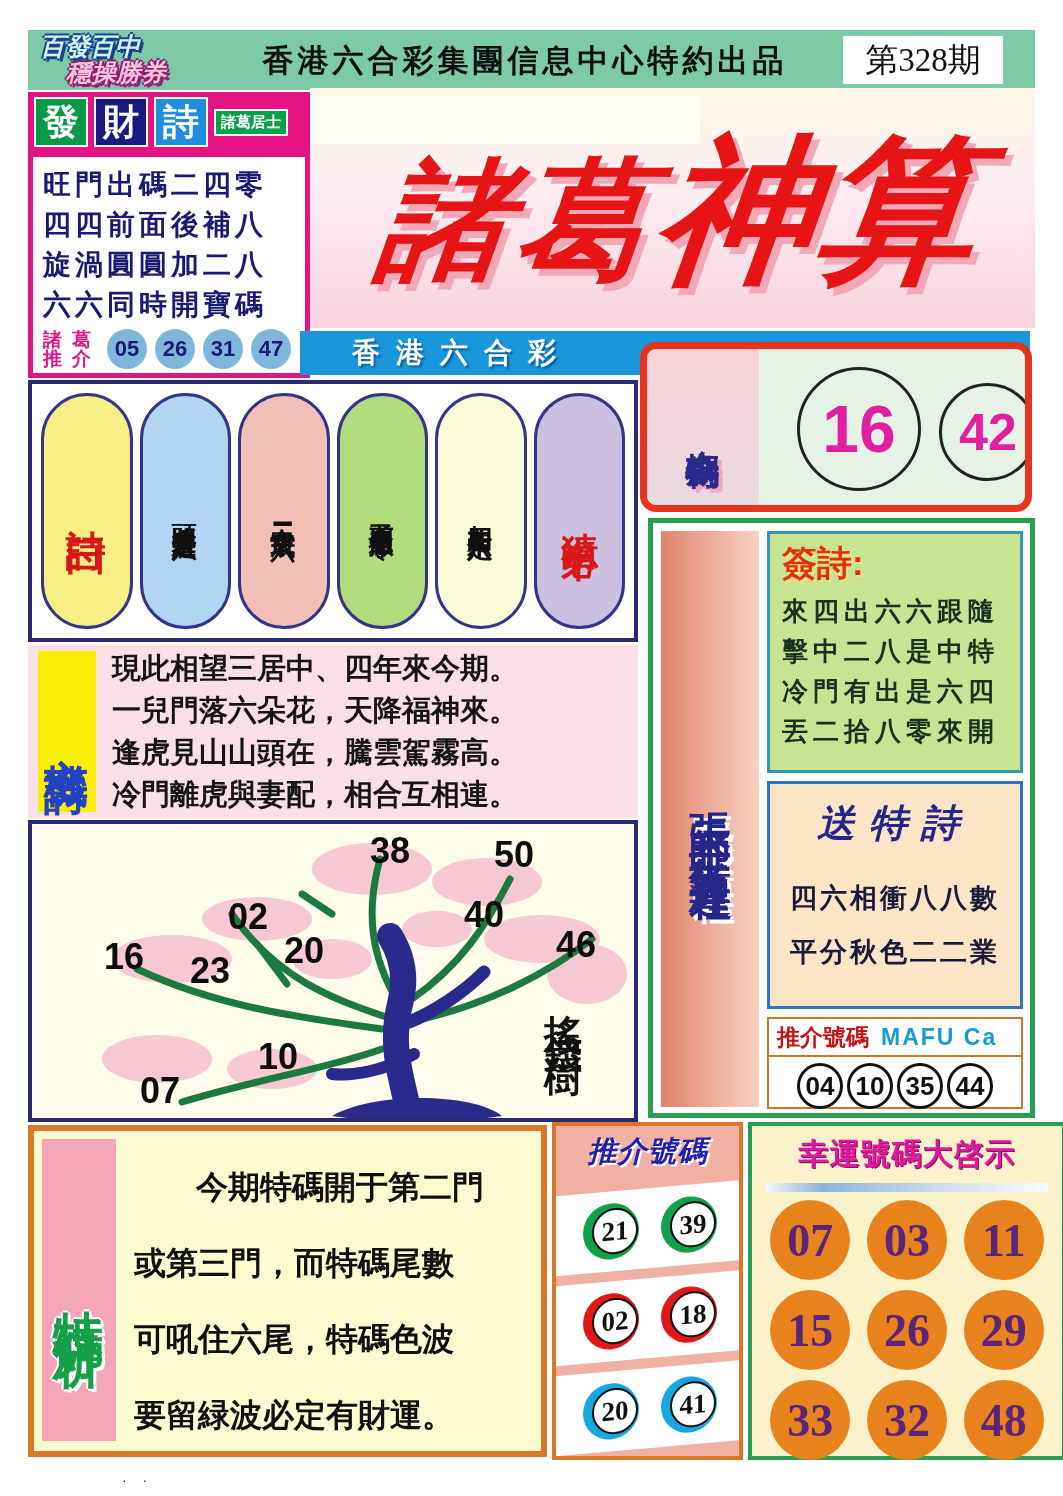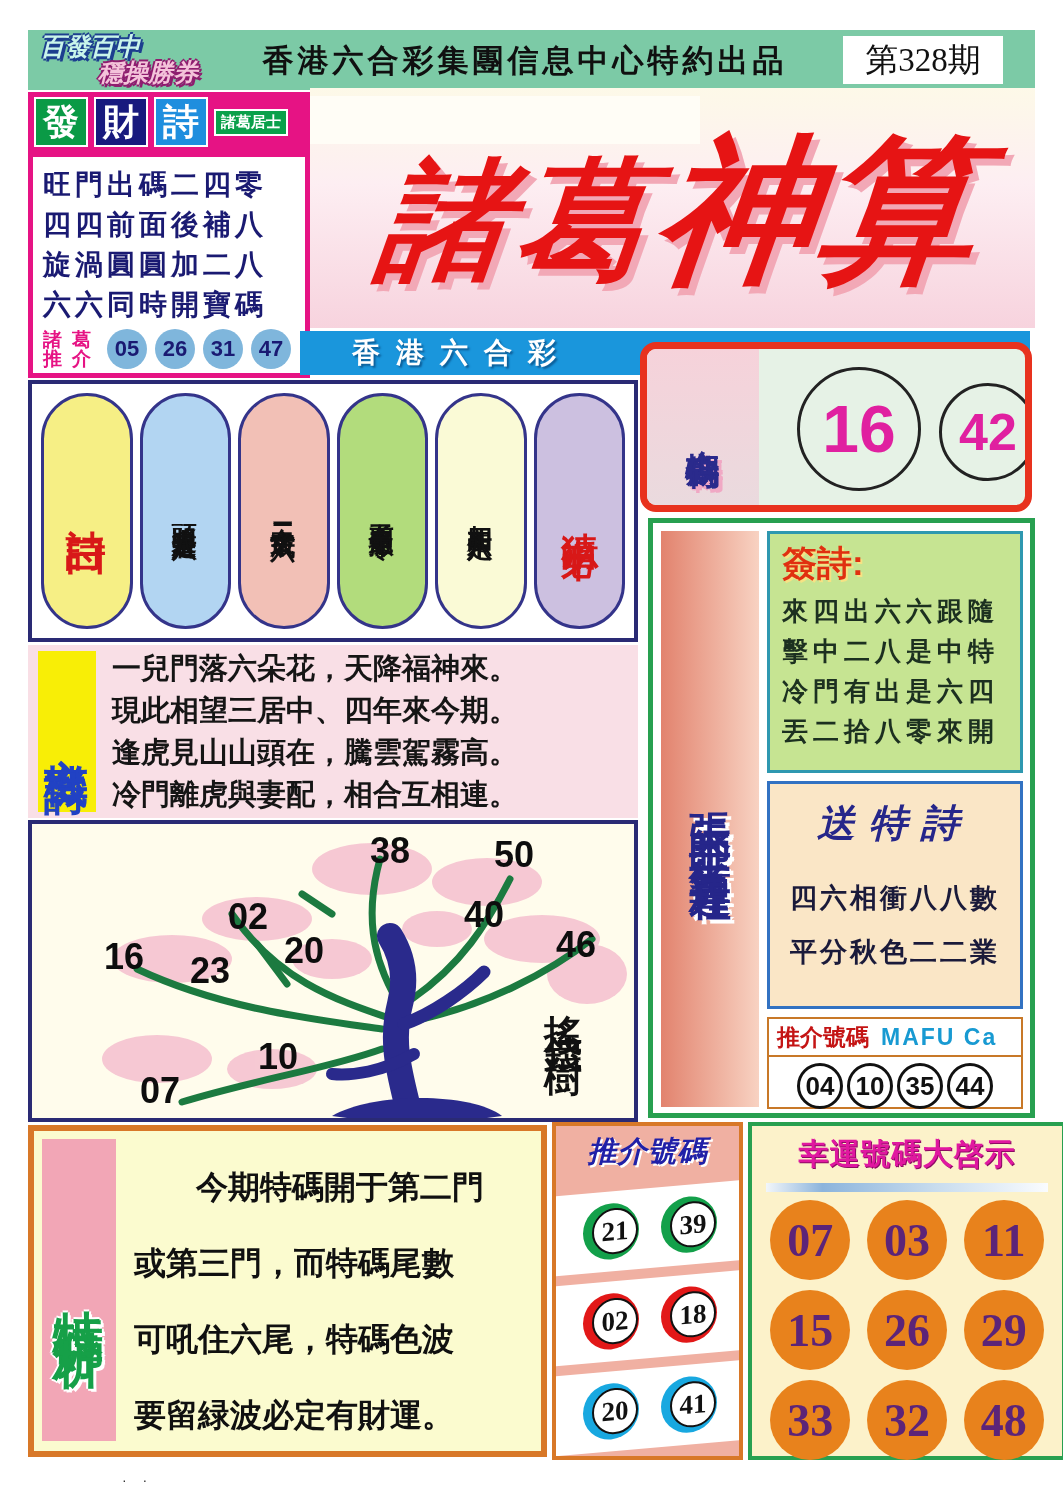--- a/index.html
+++ b/index.html
@@ -4,21 +4,21 @@
 <style>
   html,body{margin:0;padding:0;background:#fff;}
   #page{position:relative;width:1063px;height:1496px;background:#ffffff;overflow:hidden;
         font-family:"Liberation Sans",sans-serif;}
   .abs{position:absolute;}
 
   
   .header{left:28px;top:30px;width:1007px;height:60px;background:#7ccaa6;}
   .logo{left:40px;top:33px;width:190px;height:56px;line-height:1.05;font-style:italic;font-weight:bold;font-size:25px;}
   .logo .l1{color:#c9f5ea;text-shadow:-2px 0 #1d3f8f,2px 0 #1d3f8f,0 -2px #1d3f8f,0 2px #1d3f8f,3px 3px 0 #1d3f8f;}
-  .logo .l2{color:#f4c3da;margin-left:26px;text-shadow:-2px 0 #8f1d6f,2px 0 #8f1d6f,0 -2px #8f1d6f,0 2px #8f1d6f,3px 3px 0 #8f1d6f;text-align:center;}
+  .logo .l2{color:#f4c3da;margin-left:26px;text-shadow:-2px 0 #8f1d6f,2px 0 #8f1d6f,0 -2px #8f1d6f,0 2px #8f1d6f,3px 3px 0 #8f1d6f;}
   .head-title{left:225px;top:40px;width:600px;text-align:center;font-size:31px;font-weight:bold;color:#101010;letter-spacing:4px;}
   .issue-box{left:843px;top:36px;width:160px;height:48px;background:#ffffff;display:flex;align-items:center;justify-content:center;
              font-family:"Liberation Serif",serif;font-size:33px;color:#111;}
 
   
   .facai-strip{left:28px;top:92px;width:282px;height:60px;background:#e61384;display:flex;align-items:center;gap:6px;padding-left:6px;box-sizing:border-box;}
   .facai-tile{width:54px;height:50px;display:flex;align-items:center;justify-content:center;color:#fff;font-weight:bold;font-size:36px;border:2px solid #fff;box-sizing:border-box;}
   .t-green{background:#0a9a46;} .t-navy{background:#181a7e;} .t-blue{background:#1f8ede;}
   .facai-author{background:#0aa04a;border:2px solid #fff;color:#ffffff;font-size:15px;font-weight:bold;padding:2px 5px;}
 
@@ -195,22 +195,22 @@
     <div class="cap cap5">
         <span class="cap-red2">猜中必中</span>
       </div>
   </div>
 
   <div class="abs myst-box">
     <div class="myst-strip">
       <span>玄機詩</span>
     </div>
     <div class="myst-text">
+      <div>現此相望三居中、四年來今期。</div>
       <div>一兒門落六朵花，天降福神來。</div>
-      <div>現此相望三居中、四年來今期。</div>
       <div>逢虎見山山頭在，騰雲駕霧高。</div>
       <div>冷門離虎與妻配，相合互相連。</div>
     </div>
   </div>
 
   <div class="abs tree-box">
     <svg width="602" height="294" viewBox="0 0 602 294" style="position:absolute;left:0;top:0;">
       <g fill="#f6c6d2" opacity="0.95">
         <ellipse cx="340" cy="45" rx="60" ry="26"></ellipse>
           <ellipse cx="455" cy="58" rx="55" ry="24"></ellipse>

